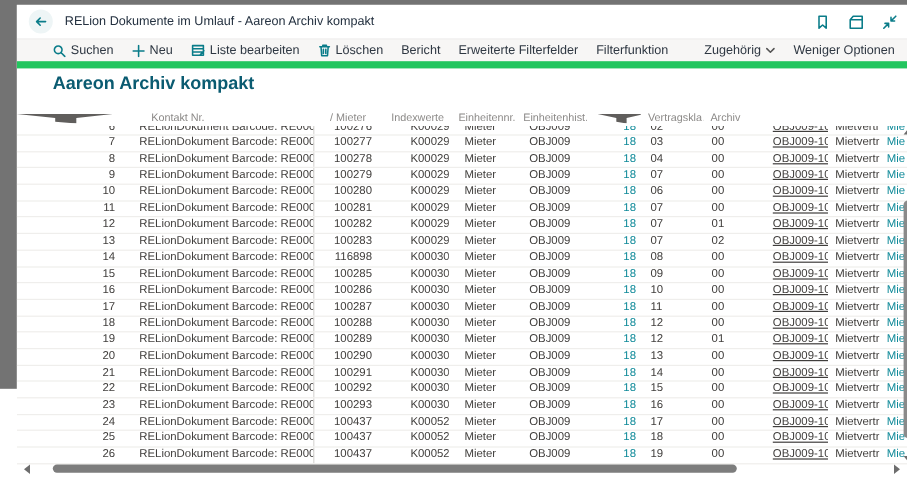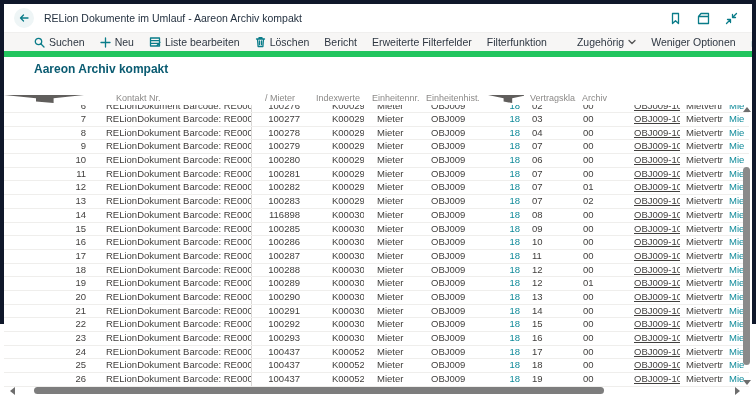--- a/index.html
+++ b/index.html
@@ -1,37 +1,37 @@
 <!DOCTYPE html>
 <html><head>
 <meta charset="utf-8">
 <style>
   * { margin:0; padding:0; box-sizing:border-box; }
   html,body { width:756px; height:402px; }
   body { font-family:"Liberation Sans", sans-serif; background:#fff; }
-  .frame { width:756px; height:324px; background:#0f172a; padding:4px 4px 7px 4px; }
+  .frame { width:756px; height:324px; background:#737373; padding:4px 4px 7px 14px; }
   .window { width:748px; height:391px; background:#fff; overflow:hidden; position:relative; }
 
   
   .titlebar { height:28px; display:flex; align-items:center; padding:0 14px 0 10px; background:#fff; }
   .back-btn { width:20px; height:20px; border-radius:50%; background:#eef5f6; display:flex; align-items:center; justify-content:center; margin-right:10px; cursor:pointer; flex:0 0 auto; }
   .win-title { font-size:10.5px; color:#243140; white-space:nowrap; }
   .titlebar-icons { margin-left:auto; display:flex; gap:15px; align-items:center; }
   .ticon { width:13px; height:13px; display:inline-flex; cursor:pointer; }
 
   
   .toolbar { height:25px; background:#f7f6f5; border-top:1px solid #f0efee; border-bottom:6px solid #22c55e; display:flex; align-items:center; padding:0 14px 0 30px; gap:15px; white-space:nowrap; }
   .tb-item { display:inline-flex; align-items:center; gap:4px; font-size:10.5px; color:#2e3742; cursor:pointer; }
   .tb-sep { width:1px; height:14px; background:#c9c7c5; }
   .tb-right { margin-left:auto; display:flex; gap:16px; align-items:center; }
   svg.icn { stroke:#0a7c89; fill:none; stroke-width:1.3; stroke-linecap:round; stroke-linejoin:round; }
 
   
   .caption-row { height:24px; display:flex; align-items:center; padding-left:30px; }
-  .caption { font-size:12px; font-weight:bold; color:#0a5b71; }
+  .caption { font-size:15px; font-weight:bold; color:#0a5b71; }
 
   
   .grid { width:745px; }
   .header-row, .row { display:grid; grid-template-columns:88px 160px 56px 56px 55px 60px 45px 52px 52px 52px 43px 26px; }
   .header-row { height:24px; }
   .hcell { font-size:9px; color:#8c8a88; display:flex; flex-direction:column; justify-content:flex-end; padding-bottom:2px; line-height:10px; overflow:hidden; white-space:nowrap; cursor:pointer; }
   .hcell span { display:block; width:100%;margin-top:40px; }
   .funnel { width:7px; height:8px; background:#605e5c; clip-path:polygon(0 0,100% 0,62% 42%,62% 100%,40% 82%,40% 42%); display:inline-block; flex:0 0 auto; }
   .fun-inline { display:inline-block; margin-left:3px; vertical-align:-1px; }
   .row { height:13.7px; border-bottom:1px solid #efeeec; cursor:pointer; }

